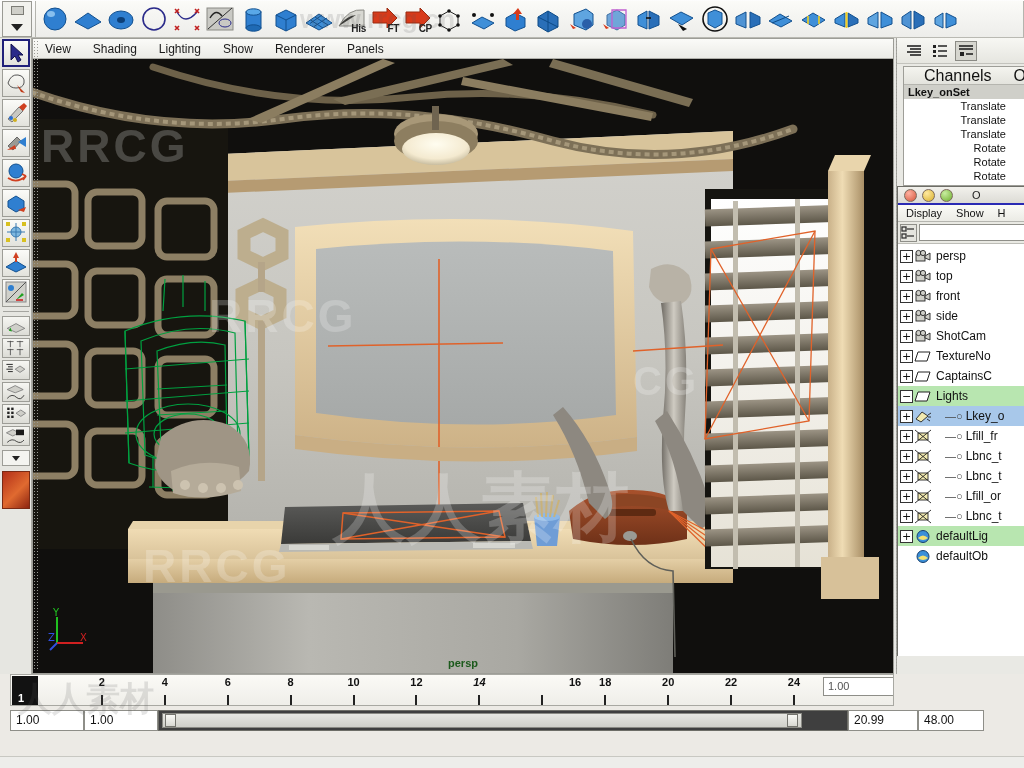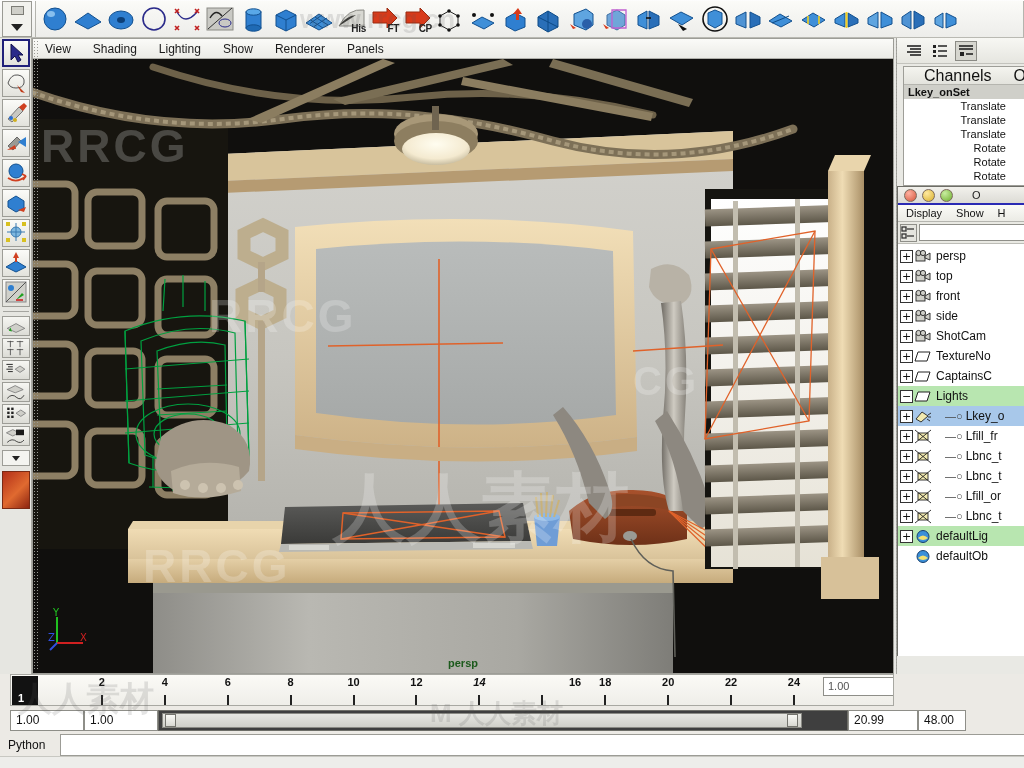--- a/index.html
+++ b/index.html
@@ -1104,28 +1104,23 @@
 
     <div id="rangebar">
       <div class="numfield" style="width:74px;margin-left:10px;">1.00</div>
       <div class="numfield" style="width:74px;">1.00</div>
       <div id="range-slider" style="width:690px;">
         <div id="range-inner" style="width:640px;"></div>
         <div class="rs-handle" style="left:6px;"></div>
         <div class="rs-handle" style="left:628px;"></div>
       </div>
       <div class="numfield" style="width:70px;">20.99</div>
-      <div class="numfield" style="width:48px;">48.00</div>
+      <div class="numfield" style="width:66px;">48.00</div>
     </div>
 
-    <div id="cmdline">
-      <div id="cmd-lang">Python</div>
-      <input id="cmd-input" value="" placeholder="" style="">
-    </div>
 
     <div id="statusline"></div>
 
     <div class="wm-dark" style="left:18px;top:2px;font-size:34px;">人人素材</div>
-    <div class="wm-dark" style="left:430px;top:22px;font-size:26px;">M 人人素材</div>
   </div>
 
   <div class="wm-dark" style="left:300px;top:4px;font-size:26px;">www.rrcg.cn</div>
 </div>
 
 </body></html>

